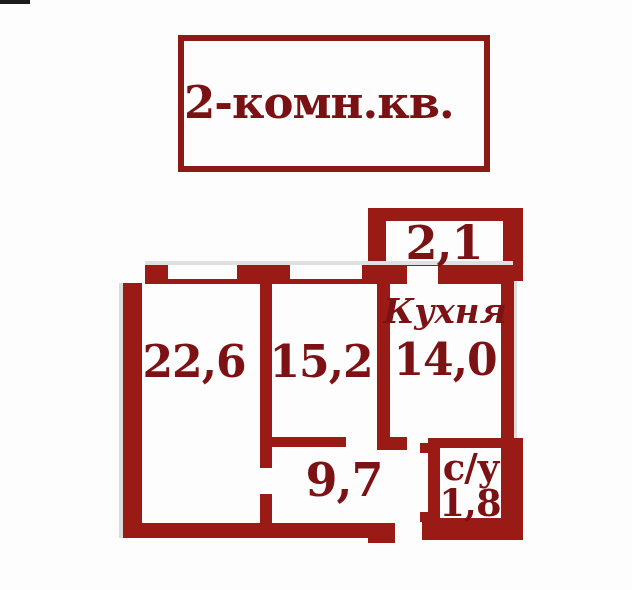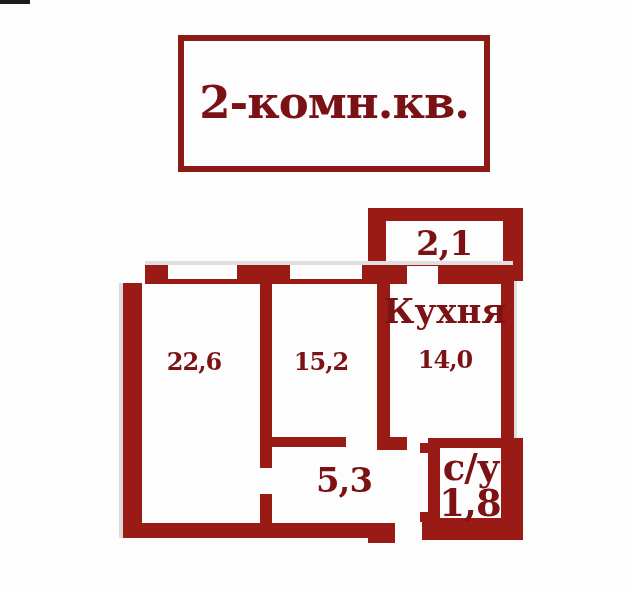--- a/index.html
+++ b/index.html
@@ -14,30 +14,30 @@
   .win{position:absolute;background:var(--bg,#fdfdfd);}
   .shadow-left{box-shadow:-4px 0 0 #dcdcdc;}
   .shadow-top{box-shadow:0 -4px 0 #e0e0e0;}
   .shadow-right{box-shadow:3px 0 0 #dedede;}
   
   .lbl{
     position:absolute;transform:translate(-50%,-50%);
     font-weight:bold;color:var(--label,#7d1215);
     letter-spacing:-1px;white-space:nowrap;line-height:1;
   }
-  .lbl-big{font-size:24px;}
-  .lbl-mid{font-size:34px;}
+  .lbl-big{font-size:44px;}
+  .lbl-mid{font-size:46px;}
   .lbl-kitchen{font-size:34px;letter-spacing:0;}
   .lbl-bath{font-size:37px;}
   
   .title-card{
     position:absolute;left:178px;top:35px;width:312px;height:137px;
     box-sizing:border-box;border:6px solid var(--border,#8c1a15);
     background:var(--bg,#fdfdfd);
-    display:flex;flex-direction:column;align-items:center;justify-content:center;
+    display:flex;flex-direction:column;align-items:flex-start;justify-content:center;
   }
   .title-line{
     font-weight:bold;color:var(--title,#7a1114);
     font-size:45px;line-height:1.16;letter-spacing:-1px;white-space:nowrap;
   }
   
   .artifact-mark{position:absolute;left:0;top:0;width:30px;height:4px;background:#1c1c1c;}
 </style>
 </head>
 <body>
@@ -75,19 +75,19 @@
   <div class="wall" style="left:260px;top:437px;width:86px;height:10px;"></div>
 
   <div class="wall" style="left:428px;top:438px;width:12px;height:84px;"></div>
   <div class="wall" style="left:420px;top:443px;width:20px;height:10px;"></div>
   <div class="wall" style="left:420px;top:512px;width:20px;height:10px;"></div>
   <div class="wall" style="left:435px;top:438px;width:71px;height:10px;"></div>
 
   <div class="lbl lbl-mid" style="left:444px;top:243px;">2,1</div>
   <div class="lbl lbl-big" style="left:194px;top:362px;">22,6</div>
   <div class="lbl lbl-big" style="left:321px;top:362px;">15,2</div>
-  <div class="lbl lbl-kitchen" style="left:445px;top:311px;">Кухня</div>
+  <div class="lbl lbl-kitchen" style="left:445px;top:311px;font-style:italic;">Кухня</div>
   <div class="lbl lbl-big" style="left:445px;top:360px;">14,0</div>
-  <div class="lbl lbl-mid" style="left:344px;top:480px;">5,3</div>
+  <div class="lbl lbl-mid" style="left:344px;top:480px;">9,7</div>
   <div class="lbl lbl-bath" style="left:471px;top:467px;">с/у</div>
   <div class="lbl lbl-bath" style="left:470px;top:503px;">1,8</div>
 
 </div>
 
 </body></html>

